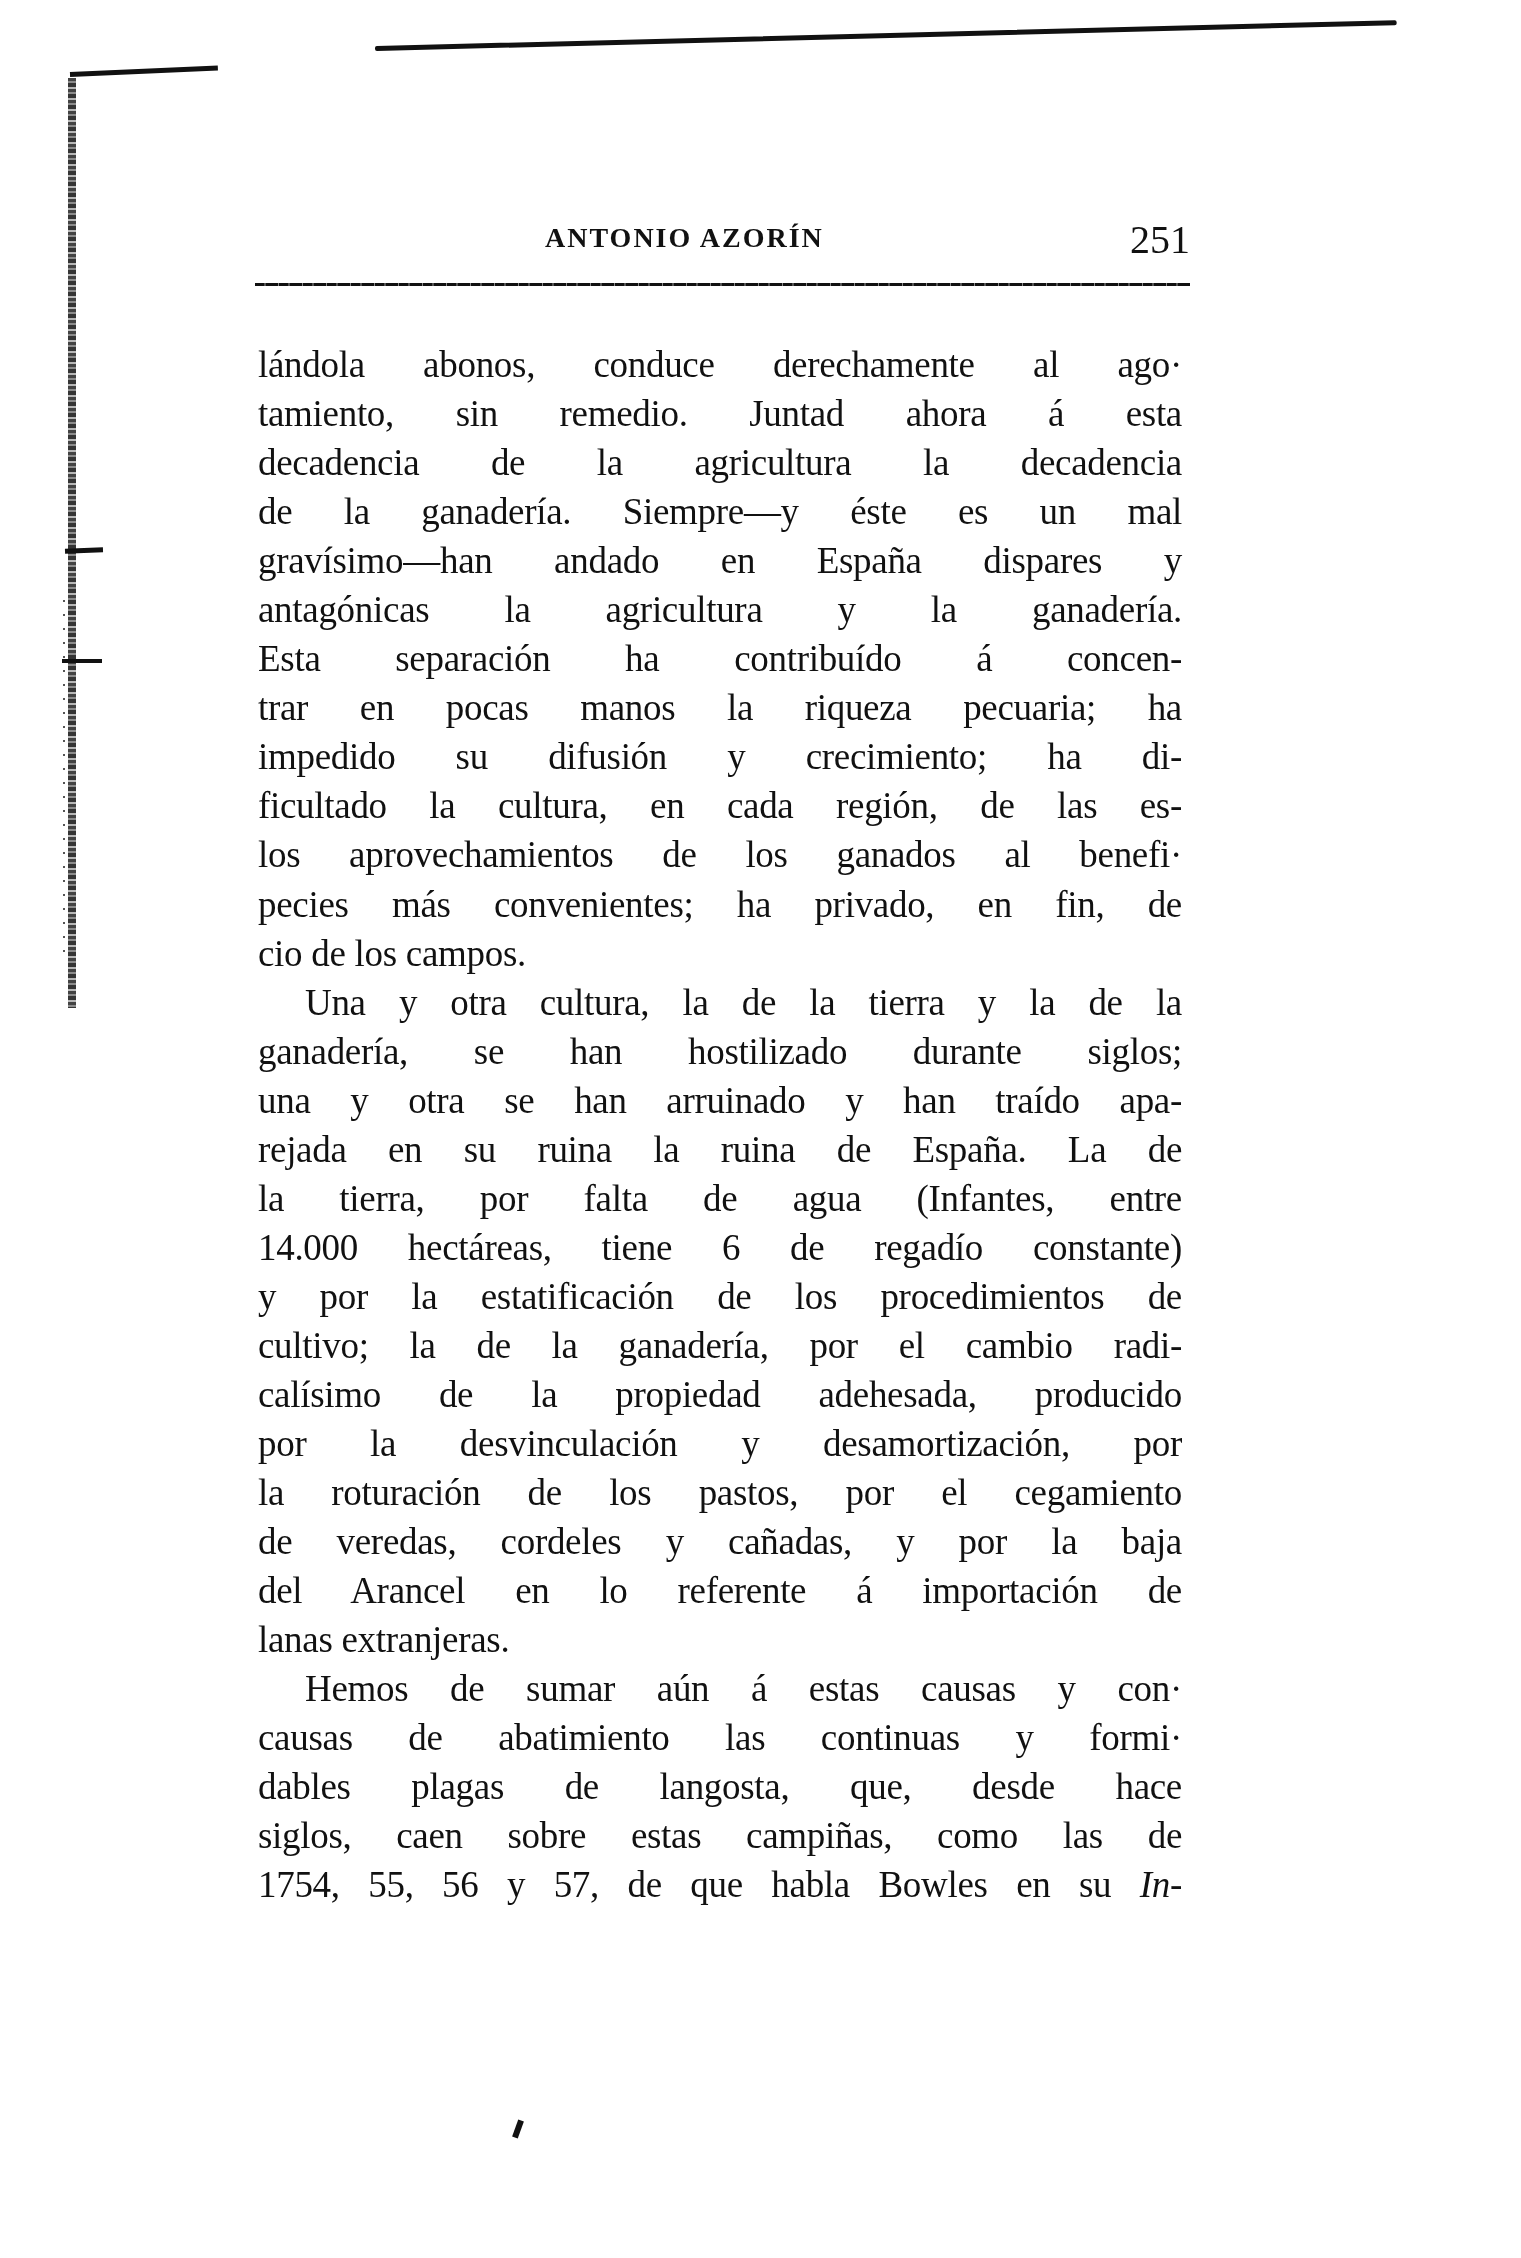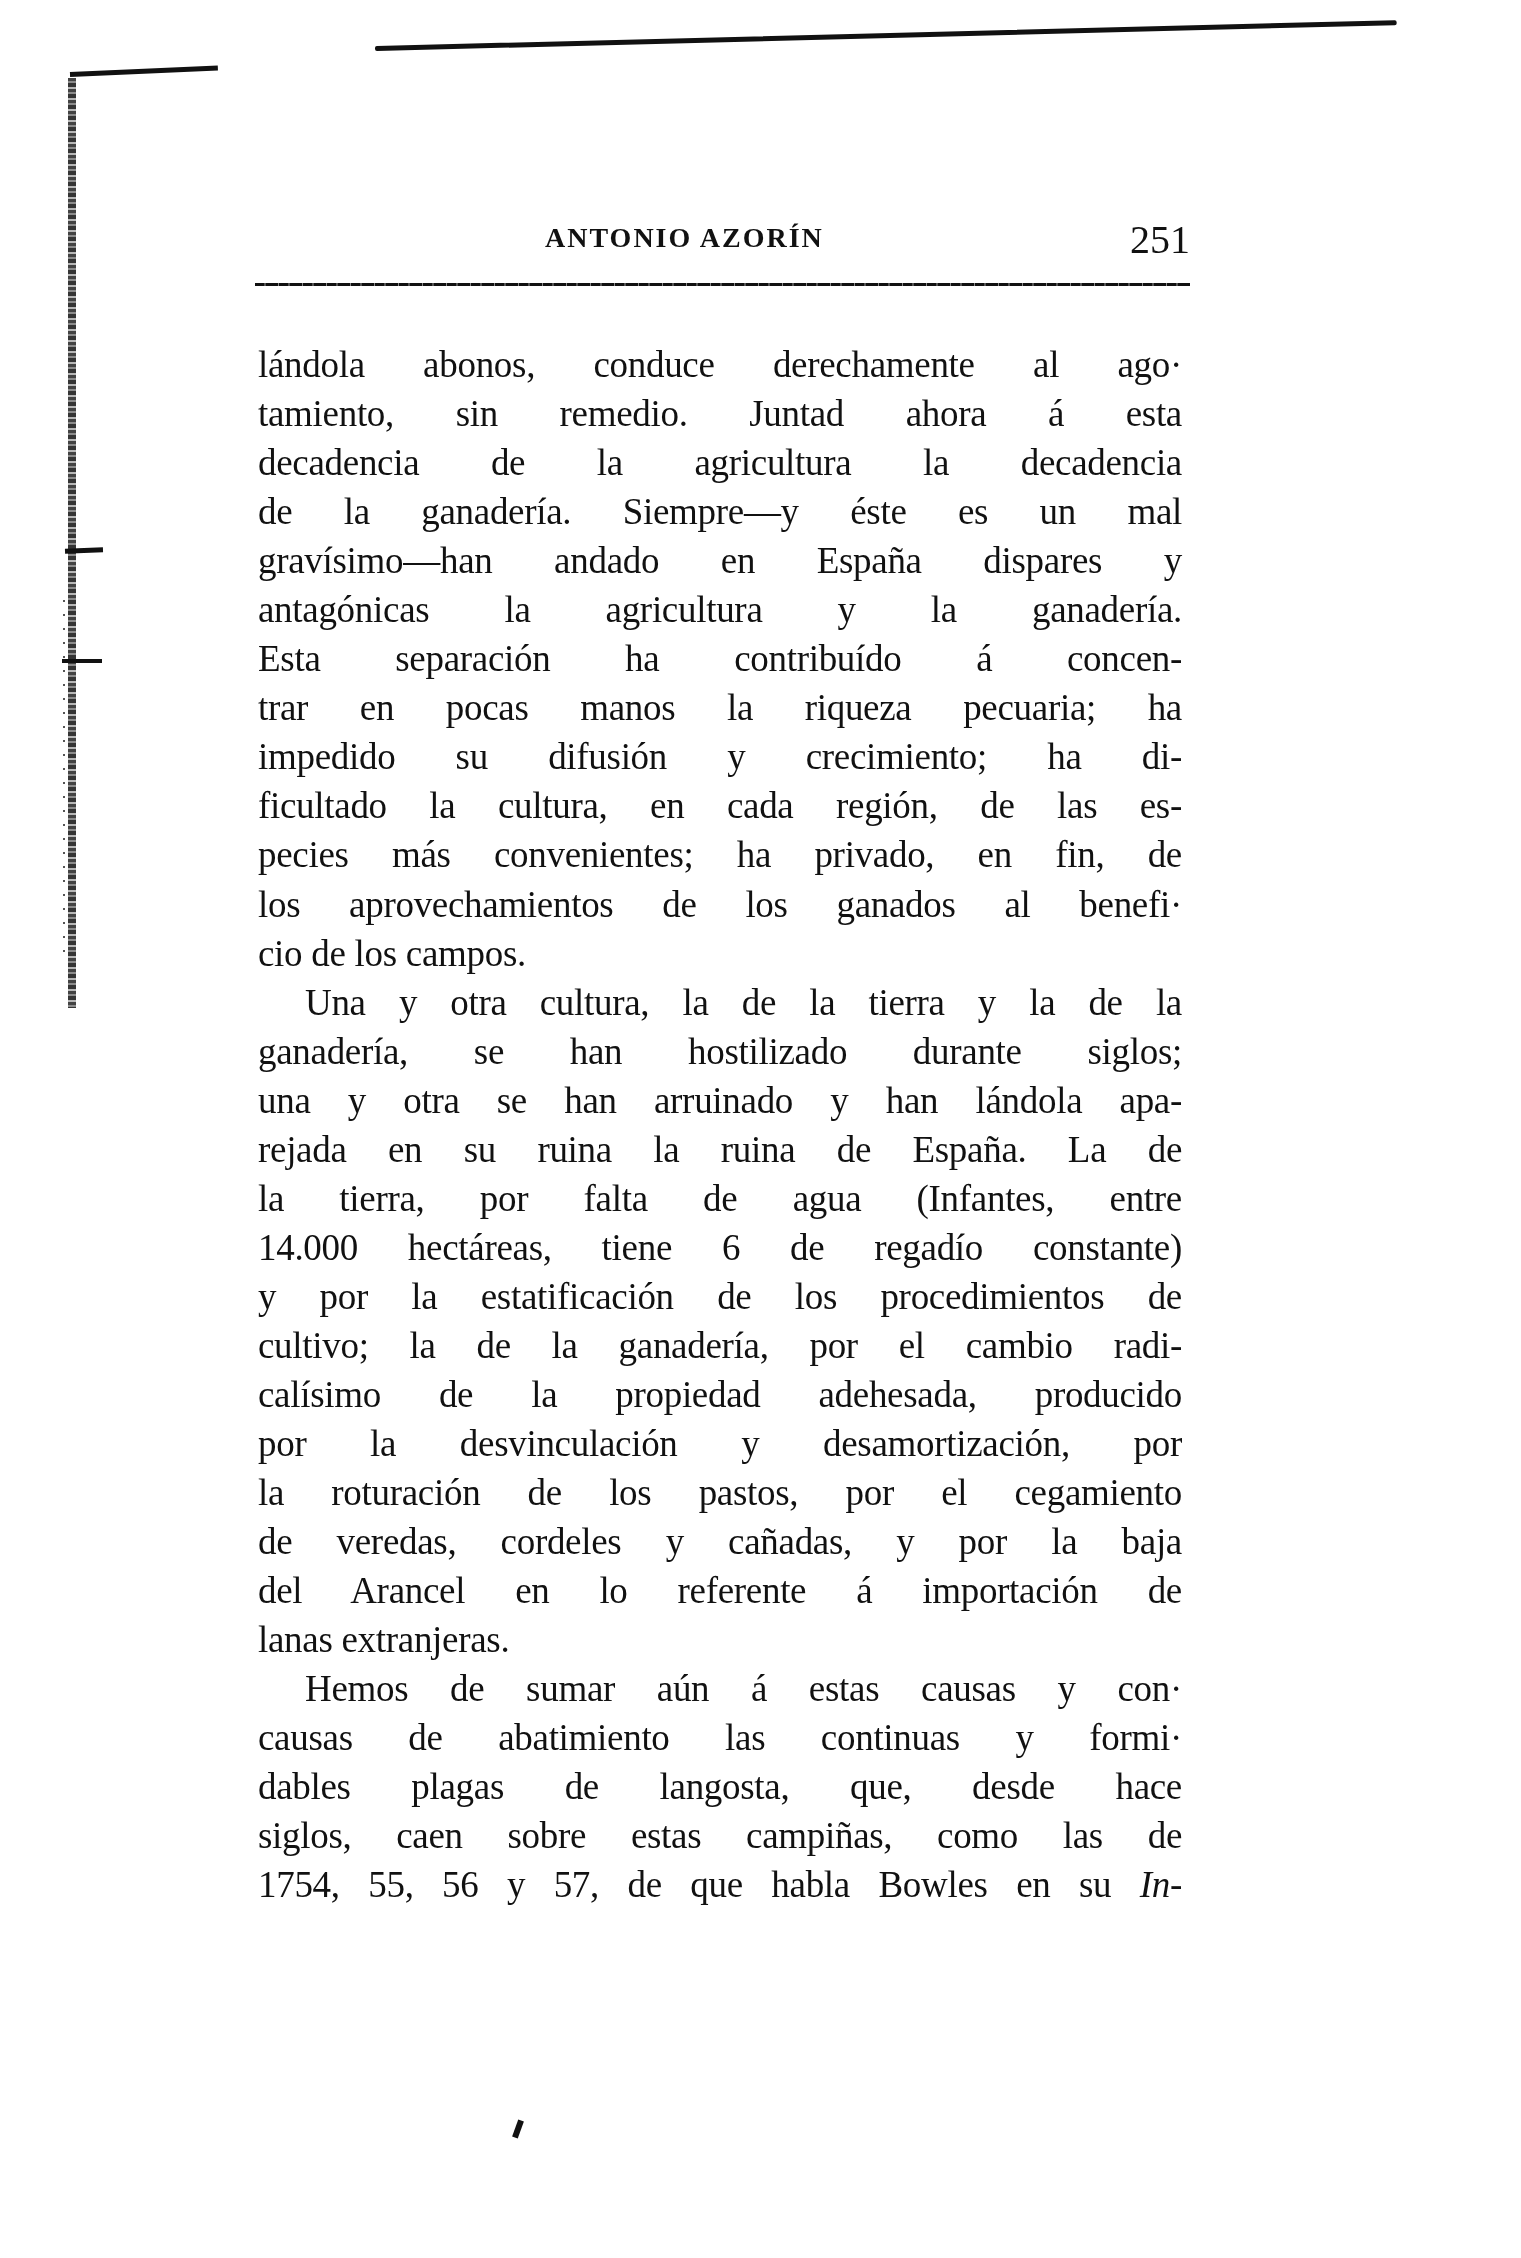--- a/index.html
+++ b/index.html
@@ -61,26 +61,26 @@
       <span class="line"><span>lándola abonos, conduce derechamente al ago·</span></span>
       <span class="line"><span>tamiento, sin remedio. Juntad ahora á esta</span></span>
       <span class="line"><span>decadencia de la agricultura la decadencia</span></span>
       <span class="line"><span>de la ganadería. Siempre—y éste es un mal</span></span>
       <span class="line"><span>gravísimo—han andado en España dispares y</span></span>
       <span class="line"><span>antagónicas la agricultura y la ganadería.</span></span>
       <span class="line"><span>Esta separación ha contribuído á concen-</span></span>
       <span class="line"><span>trar en pocas manos la riqueza pecuaria; ha</span></span>
       <span class="line"><span>impedido su difusión y crecimiento; ha di-</span></span>
       <span class="line"><span>ficultado la cultura, en cada región, de las es-</span></span>
+      <span class="line"><span>los aprovechamientos de los ganados al benefi·</span></span>
       <span class="line"><span>pecies más convenientes; ha privado, en fin, de</span></span>
-      <span class="line"><span>los aprovechamientos de los ganados al benefi·</span></span>
       <span class="line last"><span>cio de los campos.</span></span>
       <span class="line indent"><span>Una y otra cultura, la de la tierra y la de la</span></span>
       <span class="line"><span>ganadería, se han hostilizado durante siglos;</span></span>
-      <span class="line"><span>una y otra se han arruinado y han lándola apa-</span></span>
+      <span class="line"><span>una y otra se han arruinado y han traído apa-</span></span>
       <span class="line"><span>rejada en su ruina la ruina de España. La de</span></span>
       <span class="line"><span>la tierra, por falta de agua (Infantes, entre</span></span>
       <span class="line"><span>14.000 hectáreas, tiene 6 de regadío constante)</span></span>
       <span class="line"><span>y por la estatificación de los procedimientos de</span></span>
       <span class="line"><span>cultivo; la de la ganadería, por el cambio radi-</span></span>
       <span class="line"><span>calísimo de la propiedad adehesada, producido</span></span>
       <span class="line"><span>por la desvinculación y desamortización, por</span></span>
       <span class="line"><span>la roturación de los pastos, por el cegamiento</span></span>
       <span class="line"><span>de veredas, cordeles y cañadas, y por la baja</span></span>
       <span class="line"><span>del Arancel en lo referente á importación de</span></span>

